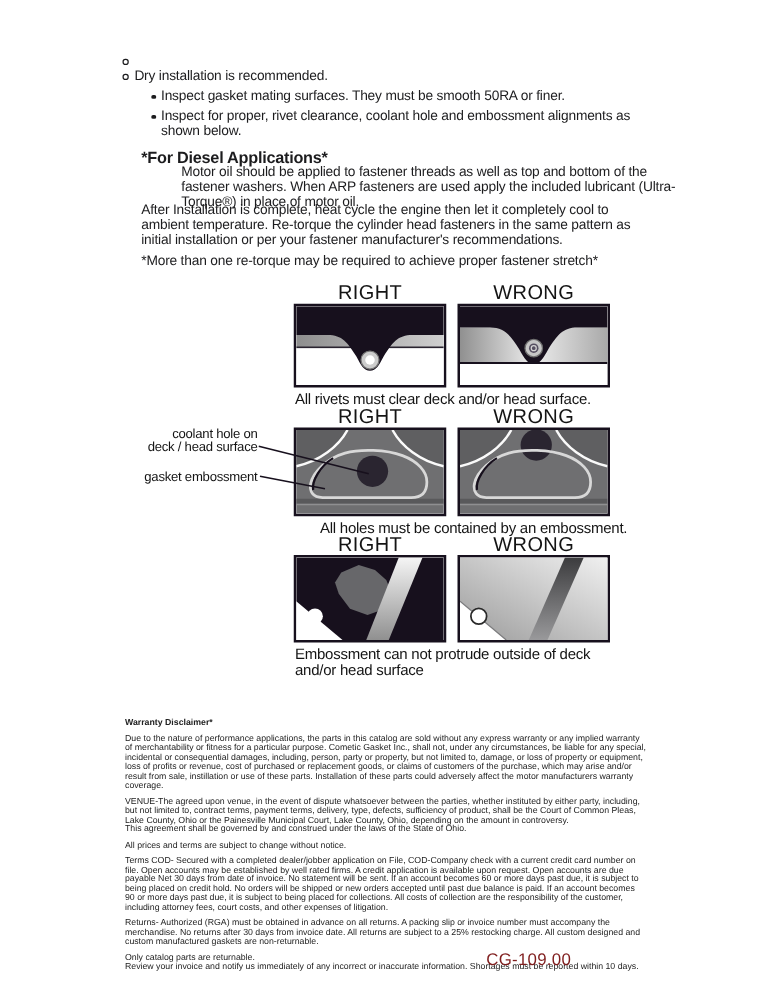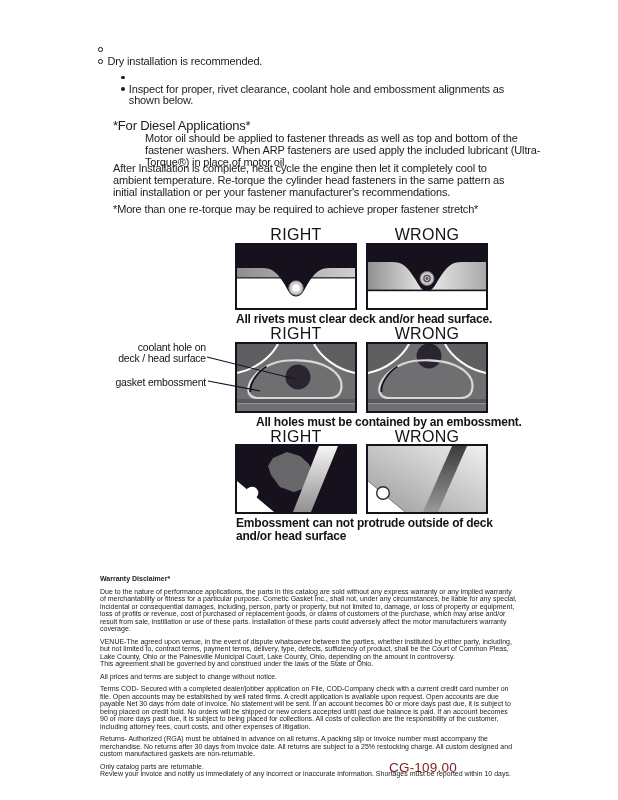--- a/index.html
+++ b/index.html
@@ -14,31 +14,31 @@
 
   .tips { position:absolute; left:98px; top:44px; width:420px; font-size:11px;
           letter-spacing:-0.15px; }
   .tip-row { display:flex; align-items:flex-start; margin-bottom:4.6px; line-height:11.5px; }
   .tip-row.sub { padding-left:23px; }
   .b-open { flex:0 0 auto; width:4.5px; height:4.5px; border:1px solid #1c1c1e; border-radius:50%;
             margin:3px 5px 0 0; }
   .b-fill { flex:0 0 auto; width:3.8px; height:3.8px; background:#1c1c1e; border-radius:50%;
             margin:3.4px 4px 0 0; }
 
-  .diesel-h { position:absolute; left:113px; top:118px; font-size:13px; font-weight:normal;
+  .diesel-h { position:absolute; left:113px; top:118px; font-size:13px; font-weight:bold;
               letter-spacing:-0.2px; }
   .body-p { position:absolute; left:113px; width:403px; font-size:11px; line-height:11.8px;
             letter-spacing:-0.15px; }
   .p1 { top:133px;margin-left:32px; } .p2 { top:163px; } .p-note { top:204px; }
 
   .dg-label { position:absolute; width:122px; text-align:center; font-size:16px;
               letter-spacing:0.3px; color:#141414; line-height:15px; }
   .dbox { position:absolute; width:122px; border:2px solid #17101d; background:#fff; }
   .dbox svg { display:block; width:100%; height:100%; }
-  .caption { position:absolute; font-size:12px; font-weight:bold; letter-spacing:-0.2px;
+  .caption { position:absolute; font-size:12px; font-weight:normal; letter-spacing:-0.2px;
              line-height:13px; white-space:pre-line; color:#141414; }
 
   .ann { position:absolute; width:100px; text-align:right; font-size:10.5px; line-height:11.3px;
          letter-spacing:-0.2px; white-space:pre-line; color:#141414; }
   .leader-svg { position:absolute; left:108px; top:338px; width:200px; height:60px; z-index:5;
                 pointer-events:none; }
 
   .disclaimer { position:absolute; left:100px; top:575px; width:417px; font-size:7px;
                 line-height:7.5px; letter-spacing:0; color:#222; }
   .disclaimer p { white-space:pre-line; margin-bottom:5px; }
@@ -56,20 +56,21 @@
   <div class="tips">
     <div class="tip-row">
       <span class="b-open"></span>
     </div>
     <div class="tip-row">
       <span class="b-open"></span>
       <span>Dry installation is recommended.</span>
     </div>
     <div class="tip-row sub">
       <span class="b-fill"></span>
+      <span>Inspect gasket mating surfaces.  They must be smooth 50RA or finer.</span>
     </div>
     <div class="tip-row sub">
       <span class="b-fill"></span>
       <span>Inspect for proper, rivet clearance, coolant hole and embossment alignments as shown below.</span>
     </div>
   </div>
 
   <h2 class="diesel-h">*For Diesel Applications*</h2>
   <p class="body-p p1">Motor oil should be applied to fastener threads as well as top and bottom of the fastener washers. When ARP fasteners are used apply the included lubricant (Ultra-Torque®) in place of motor oil.</p>
   <p class="body-p p2">After Installation is complete, heat cycle the engine then let it completely cool to ambient temperature. Re-torque the cylinder head fasteners in the same pattern as initial installation or per your fastener manufacturer's recommendations.</p>

